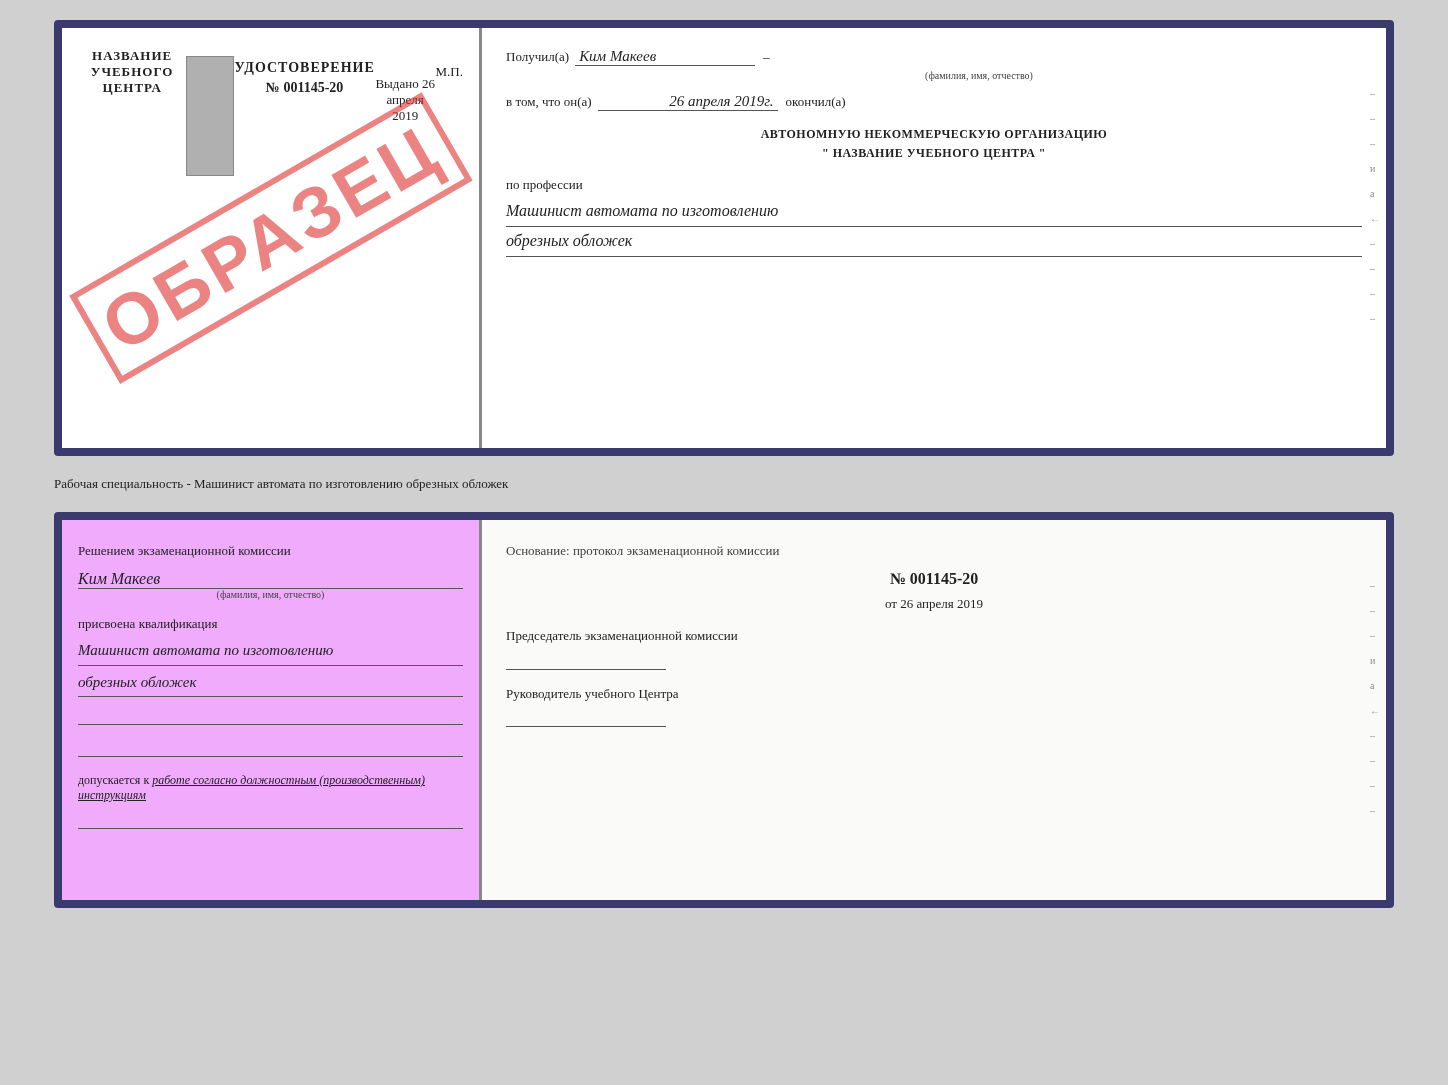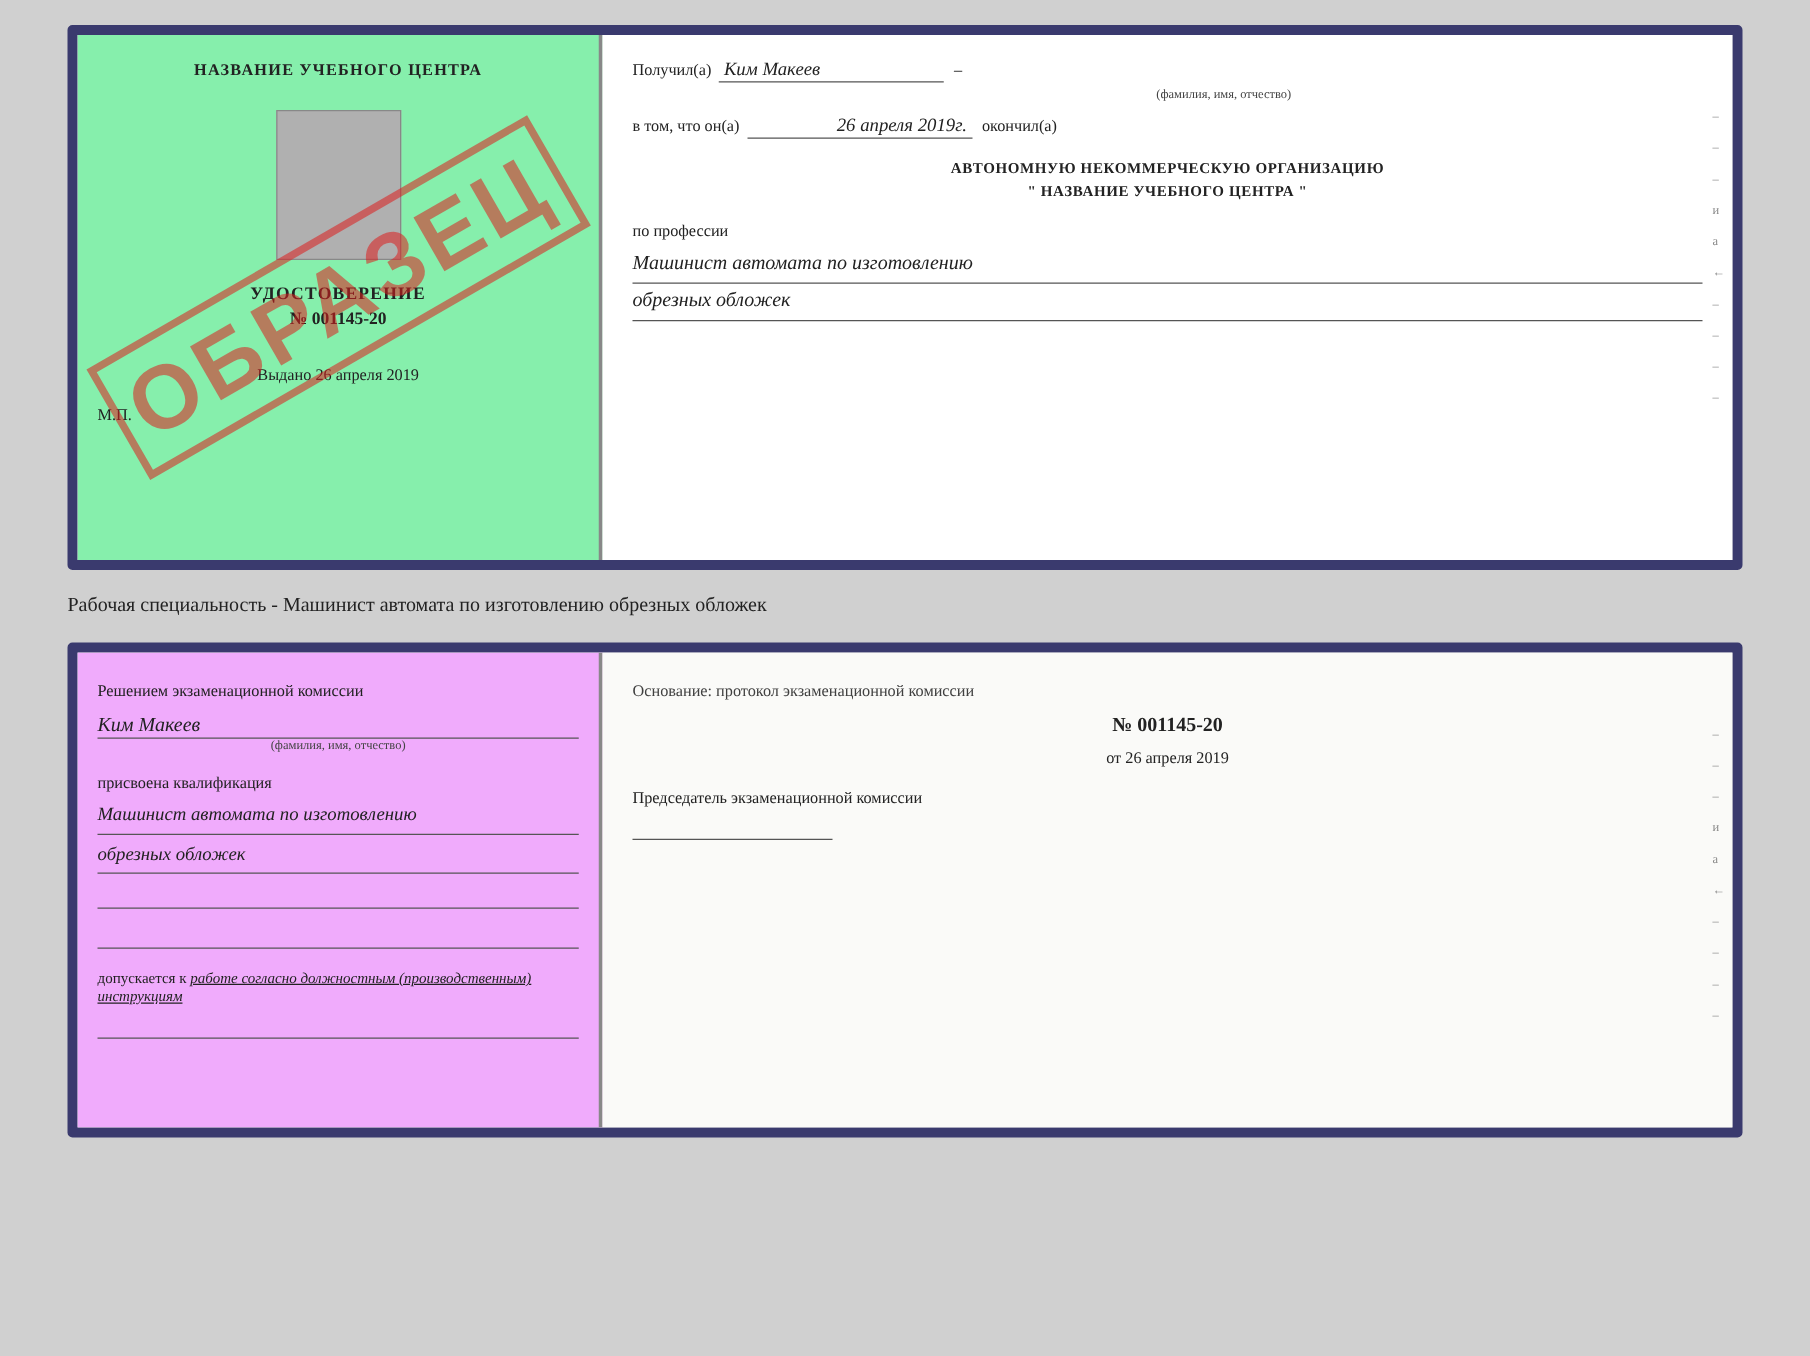--- a/index.html
+++ b/index.html
@@ -20,26 +20,26 @@
       background: #e8e8e8;
       border: 8px solid #3a3a6e;
       border-radius: 4px;
       display: flex;
       overflow: hidden;
       position: relative;
     }
 
     .doc-left {
       width: 420px;
-      background: #86efac;
+      background: #ffffff;
       border-right: 3px solid #888;
       padding: 20px 16px;
       position: relative;
       display: flex;
-      flex-direction: column;
+      flex-direction: row;
       min-height: 420px;
     }
 
     .doc-right {
       flex: 1;
       background: #ffffff;
       padding: 20px 24px 12px 24px;
       position: relative;
     }
 
@@ -181,21 +181,21 @@
       display: flex;
       flex-direction: column;
       gap: 14px;
       font-size: 10px;
       color: #888;
     }
 
     
     .specialty-text {
       width: 1340px;
-      font-size: 16px;
+      font-size: 13px;
       color: #222;
       padding: 4px 0;
       font-family: 'Times New Roman', Times, serif;
     }
 
     
     .doc-left-lower {
       width: 420px;
       background: #f0abfc;
       border-right: 3px solid #888;
@@ -413,20 +413,24 @@
     <span class="ot-line">
       <span>от</span>
       <span>26 апреля 2019</span>
     </span>
 
     <div class="podpis-block">
       <div class="podpis-label">Председатель экзаменационной комиссии</div>
       <span class="podpis-line"></span>
     </div>
 
+    <div class="podpis-block">
+      <div class="podpis-label">Руководитель учебного Центра</div>
+      <span class="podpis-line"></span>
+    </div>
 
     <div class="right-side-marks">
       <span>–</span>
       <span>–</span>
       <span>–</span>
       <span>и</span>
       <span>а</span>
       <span>←</span>
       <span>–</span>
       <span>–</span>

